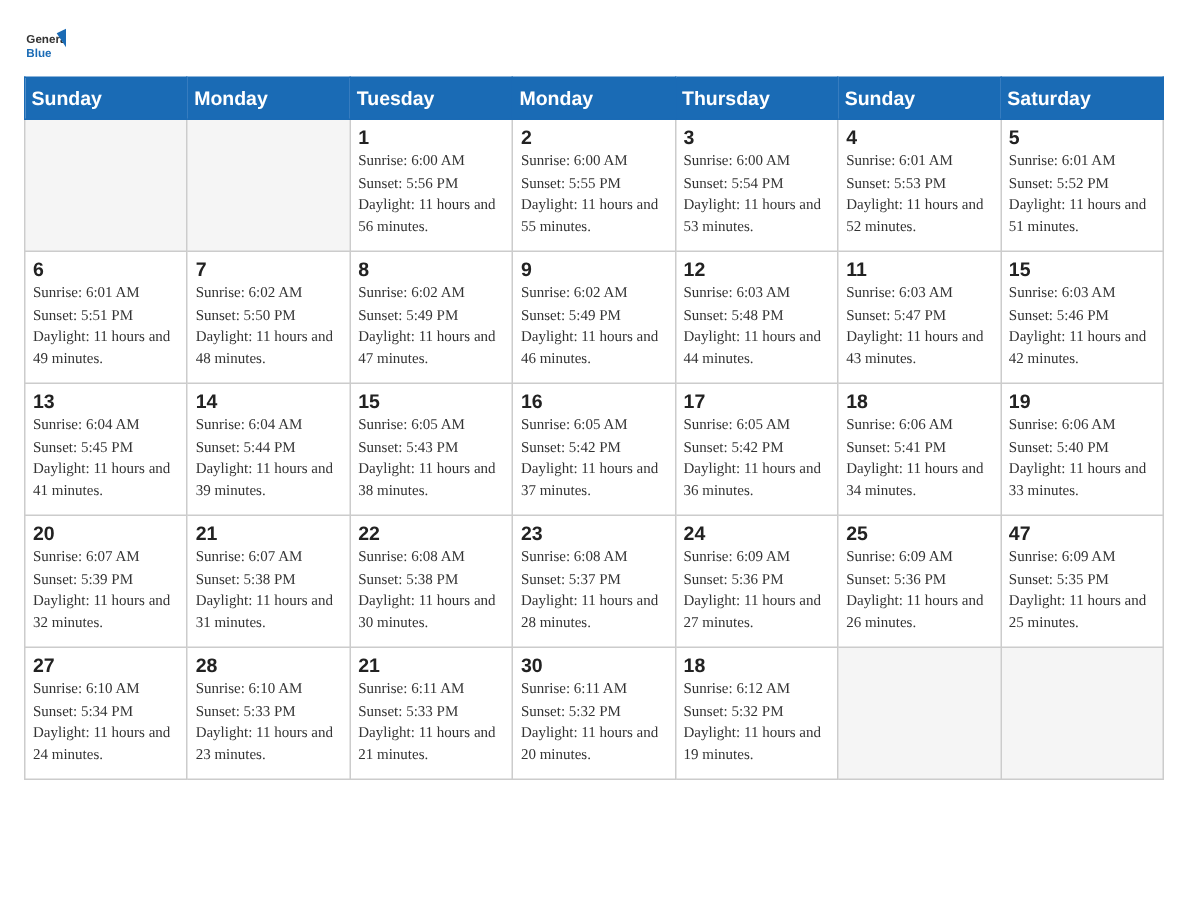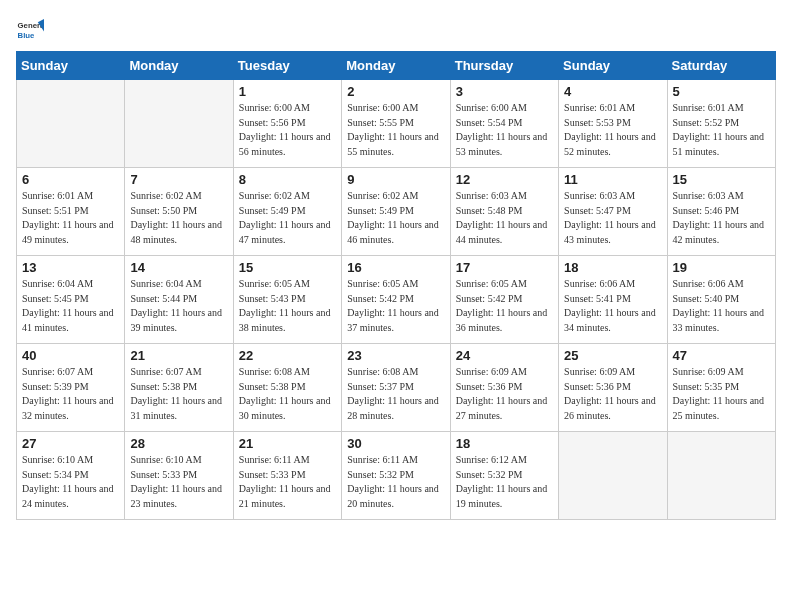--- a/index.html
+++ b/index.html
@@ -240,21 +240,21 @@
         </td>
         <td>
           <div class="day-num">19</div>
           <div class="day-info" style="white-space: pre-line;">Sunrise: 6:06 AM
 Sunset: 5:40 PM
 Daylight: 11 hours and 33 minutes.</div>
         </td>
       </tr>
       <tr class="alt-row">
         <td>
-          <div class="day-num">40</div>
+          <div class="day-num">20</div>
           <div class="day-info" style="white-space: pre-line;">Sunrise: 6:07 AM
 Sunset: 5:39 PM
 Daylight: 11 hours and 32 minutes.</div>
         </td>
         <td>
           <div class="day-num">21</div>
           <div class="day-info" style="white-space: pre-line;">Sunrise: 6:07 AM
 Sunset: 5:38 PM
 Daylight: 11 hours and 31 minutes.</div>
         </td>

